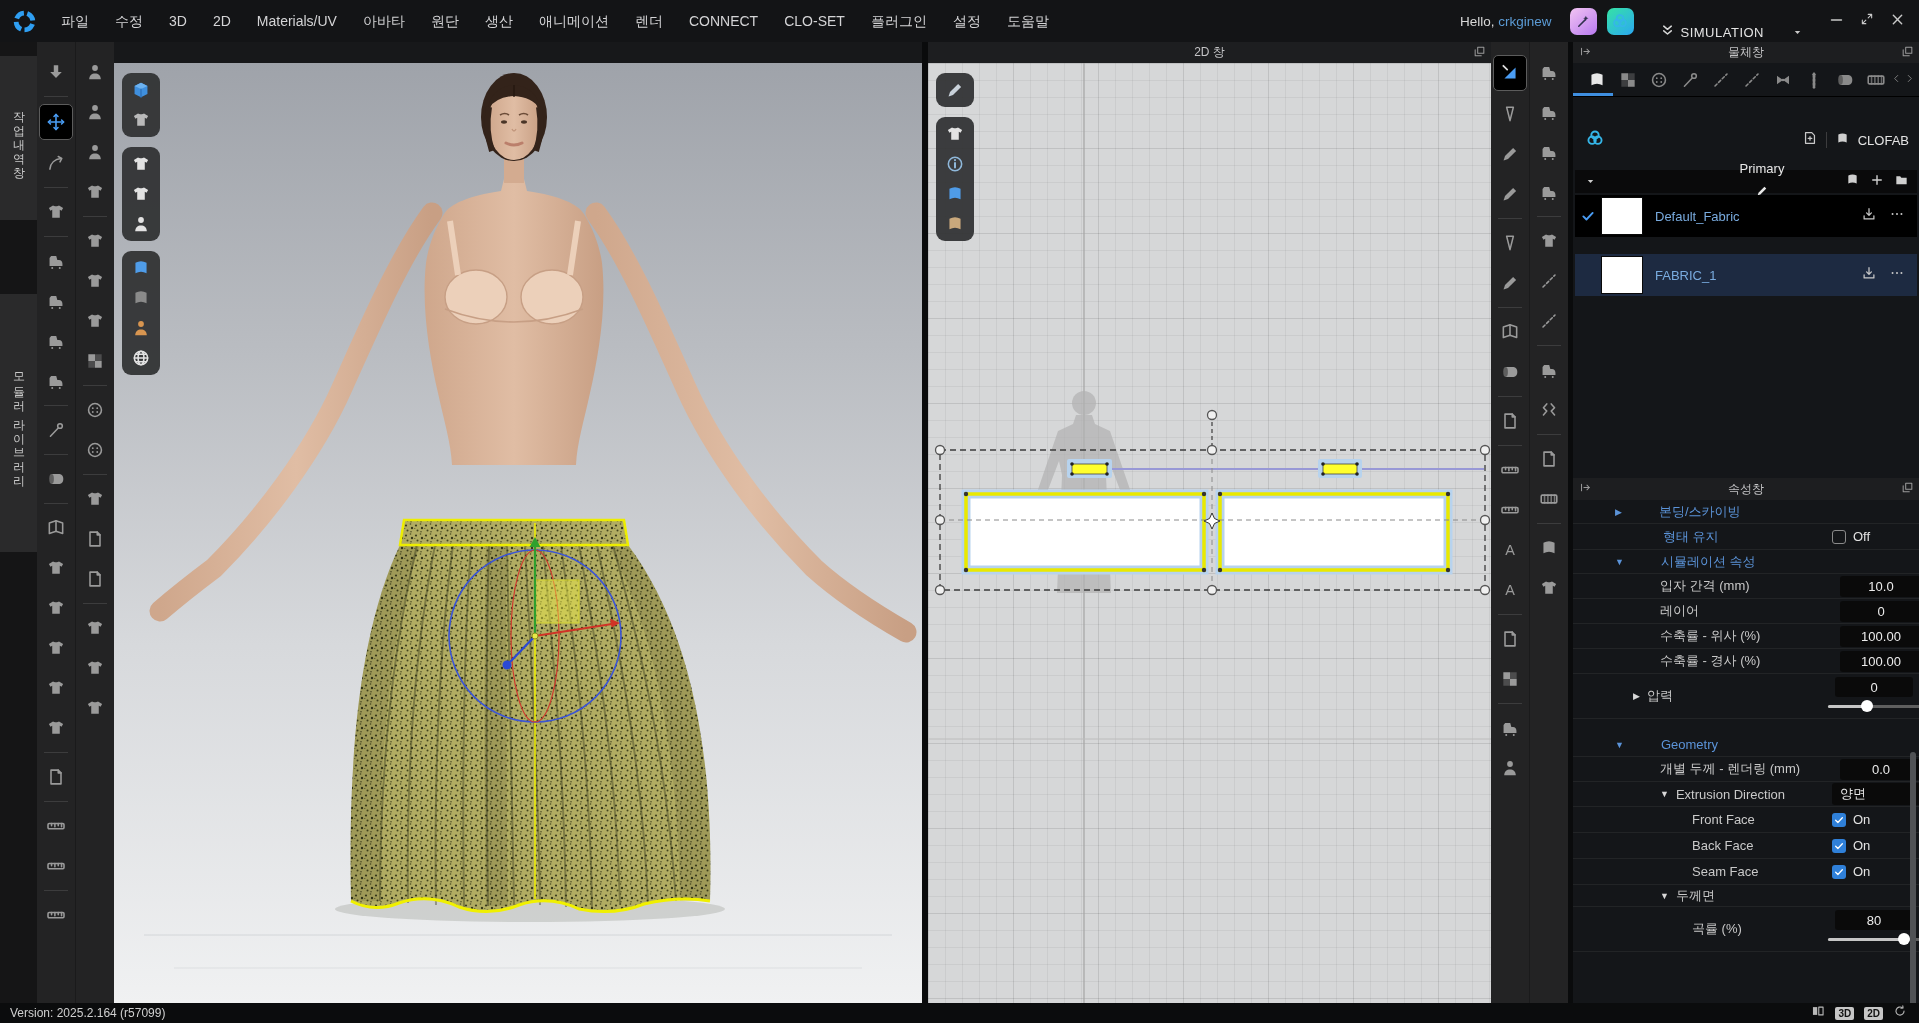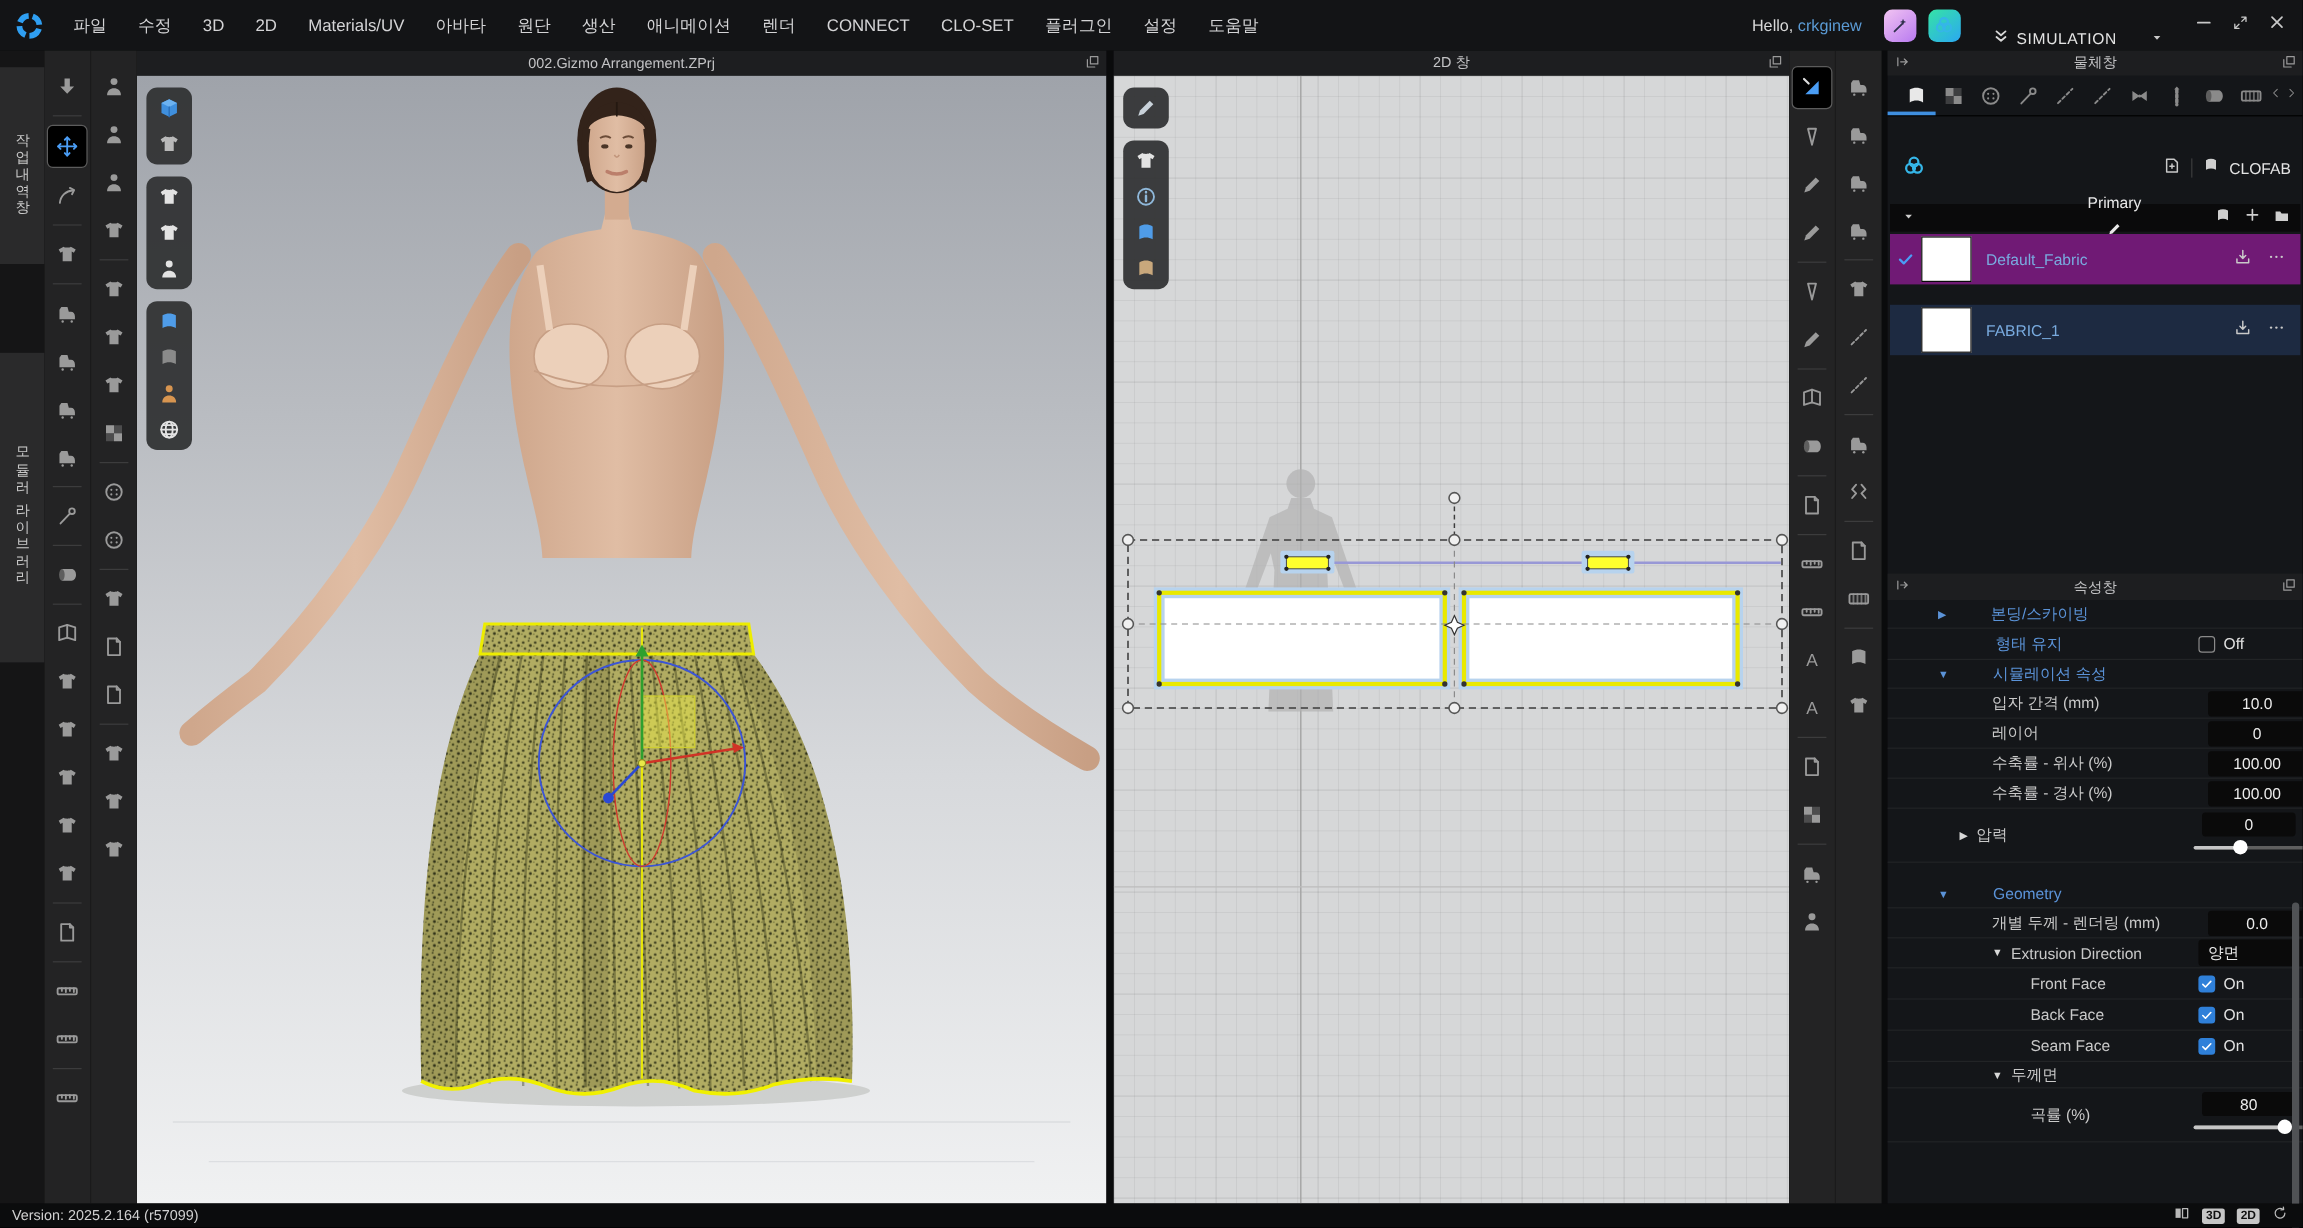--- a/index.html
+++ b/index.html
@@ -57,21 +57,21 @@
   .tabnav{position:absolute;right:4px;top:28px;display:flex;gap:2px;}
   .clofab-row{position:absolute;left:0;top:76px;width:100%;height:44px;display:flex;align-items:center;padding:0 12px;box-sizing:border-box;}
   .clofab-right{position:absolute;right:10px;display:flex;align-items:center;gap:8px;}
   .vline{width:1px;height:16px;background:#3c3c3e;}
   .clofab-label{font-size:13px;color:#e4e4e4;}
   .groupbar{position:absolute;left:2px;top:128px;width:342px;height:23px;background:#0a0a0b;display:flex;align-items:center;}
   .groupbar-center{position:absolute;left:16px;width:100%;display:flex;justify-content:space-between;align-items:center;gap:8px;flex-direction:column;}
   .group-name{font-size:13px;color:#e8e8e8;}
   .groupbar-right{position:absolute;right:8px;display:flex;gap:10px;align-items:center;}
   .fab-row{position:absolute;left:2px;width:342px;height:42px;display:flex;align-items:center;}
-  .fab-row.sel{background:#701a75;}
+  .fab-row.sel{background:#000000;}
   .fab-row.unsel{background:#1d2a41;}
   .fab-check{width:26px;display:flex;justify-content:center;}
   .fab-swatch{width:40px;height:36px;background:#fff;border:1px solid #090909;}
   .fab-name{font-size:13px;color:#79abdf;margin-left:12px;flex:1;}
   .fab-actions{display:flex;gap:12px;margin-right:12px;align-items:center;}
   
   .propheader{position:absolute;left:0;top:436px;width:100%;height:22px;background:#1d1e20;
     display:flex;align-items:center;justify-content:center;font-size:12px;color:#c3c3c5;}
   .props{position:absolute;left:0;top:458px;width:100%;}
   .prow{position:relative;display:flex;align-items:center;border-bottom:1px solid #222426;box-sizing:border-box;}
@@ -400,27 +400,20 @@
         </div>
         <div class="tool">
           <svg width="20" height="20" viewBox="0 0 18 18" fill="none" stroke="#9a9a9a" stroke-width="1.4" stroke-linecap="round" stroke-linejoin="round">
             <path d="M6.3 3.2L2.6 5.4l1.4 2.4 1.6-.9v7.3h6.8V6.9l1.6.9 1.4-2.4-3.7-2.2c-1 .9-4.4.9-5.4 0z" fill="#9a9a9a" stroke="none"></path>
           </svg>
         </div>
       </div>
   </div>
 
   <div class="vp" style="left:114px;top:42px;width:808px;height:961px;background:#17181a;">
-    <div class="panel-header">
-      <span>002.Gizmo Arrangement.ZPrj</span>
-      <span class="ph-right" id="ic-pop3d"><svg width="13" height="13" viewBox="0 0 18 18" fill="none" stroke="#9a9a9a" stroke-width="1.4" stroke-linecap="round" stroke-linejoin="round">
-            <rect x="6.5" y="3" width="8.5" height="8.5"></rect>
-            <path d="M3 6.5v8.5h8.5"></path>
-          </svg></span>
-    </div>
     <div class="vp3d-bg">
       <svg width="808" height="940" viewBox="0 0 808 940">
         <defs>
           <linearGradient id="skin" x1="0" y1="0" x2="1" y2="0">
             <stop offset="0" stop-color="#cfa78c"></stop>
               <stop offset=".5" stop-color="#e0bda4"></stop>
               <stop offset="1" stop-color="#c89f84"></stop>
           </linearGradient>
           <pattern id="skp" width="10" height="10" patternUnits="userSpaceOnUse">
             <rect width="10" height="10" fill="#b1ac62"></rect>

